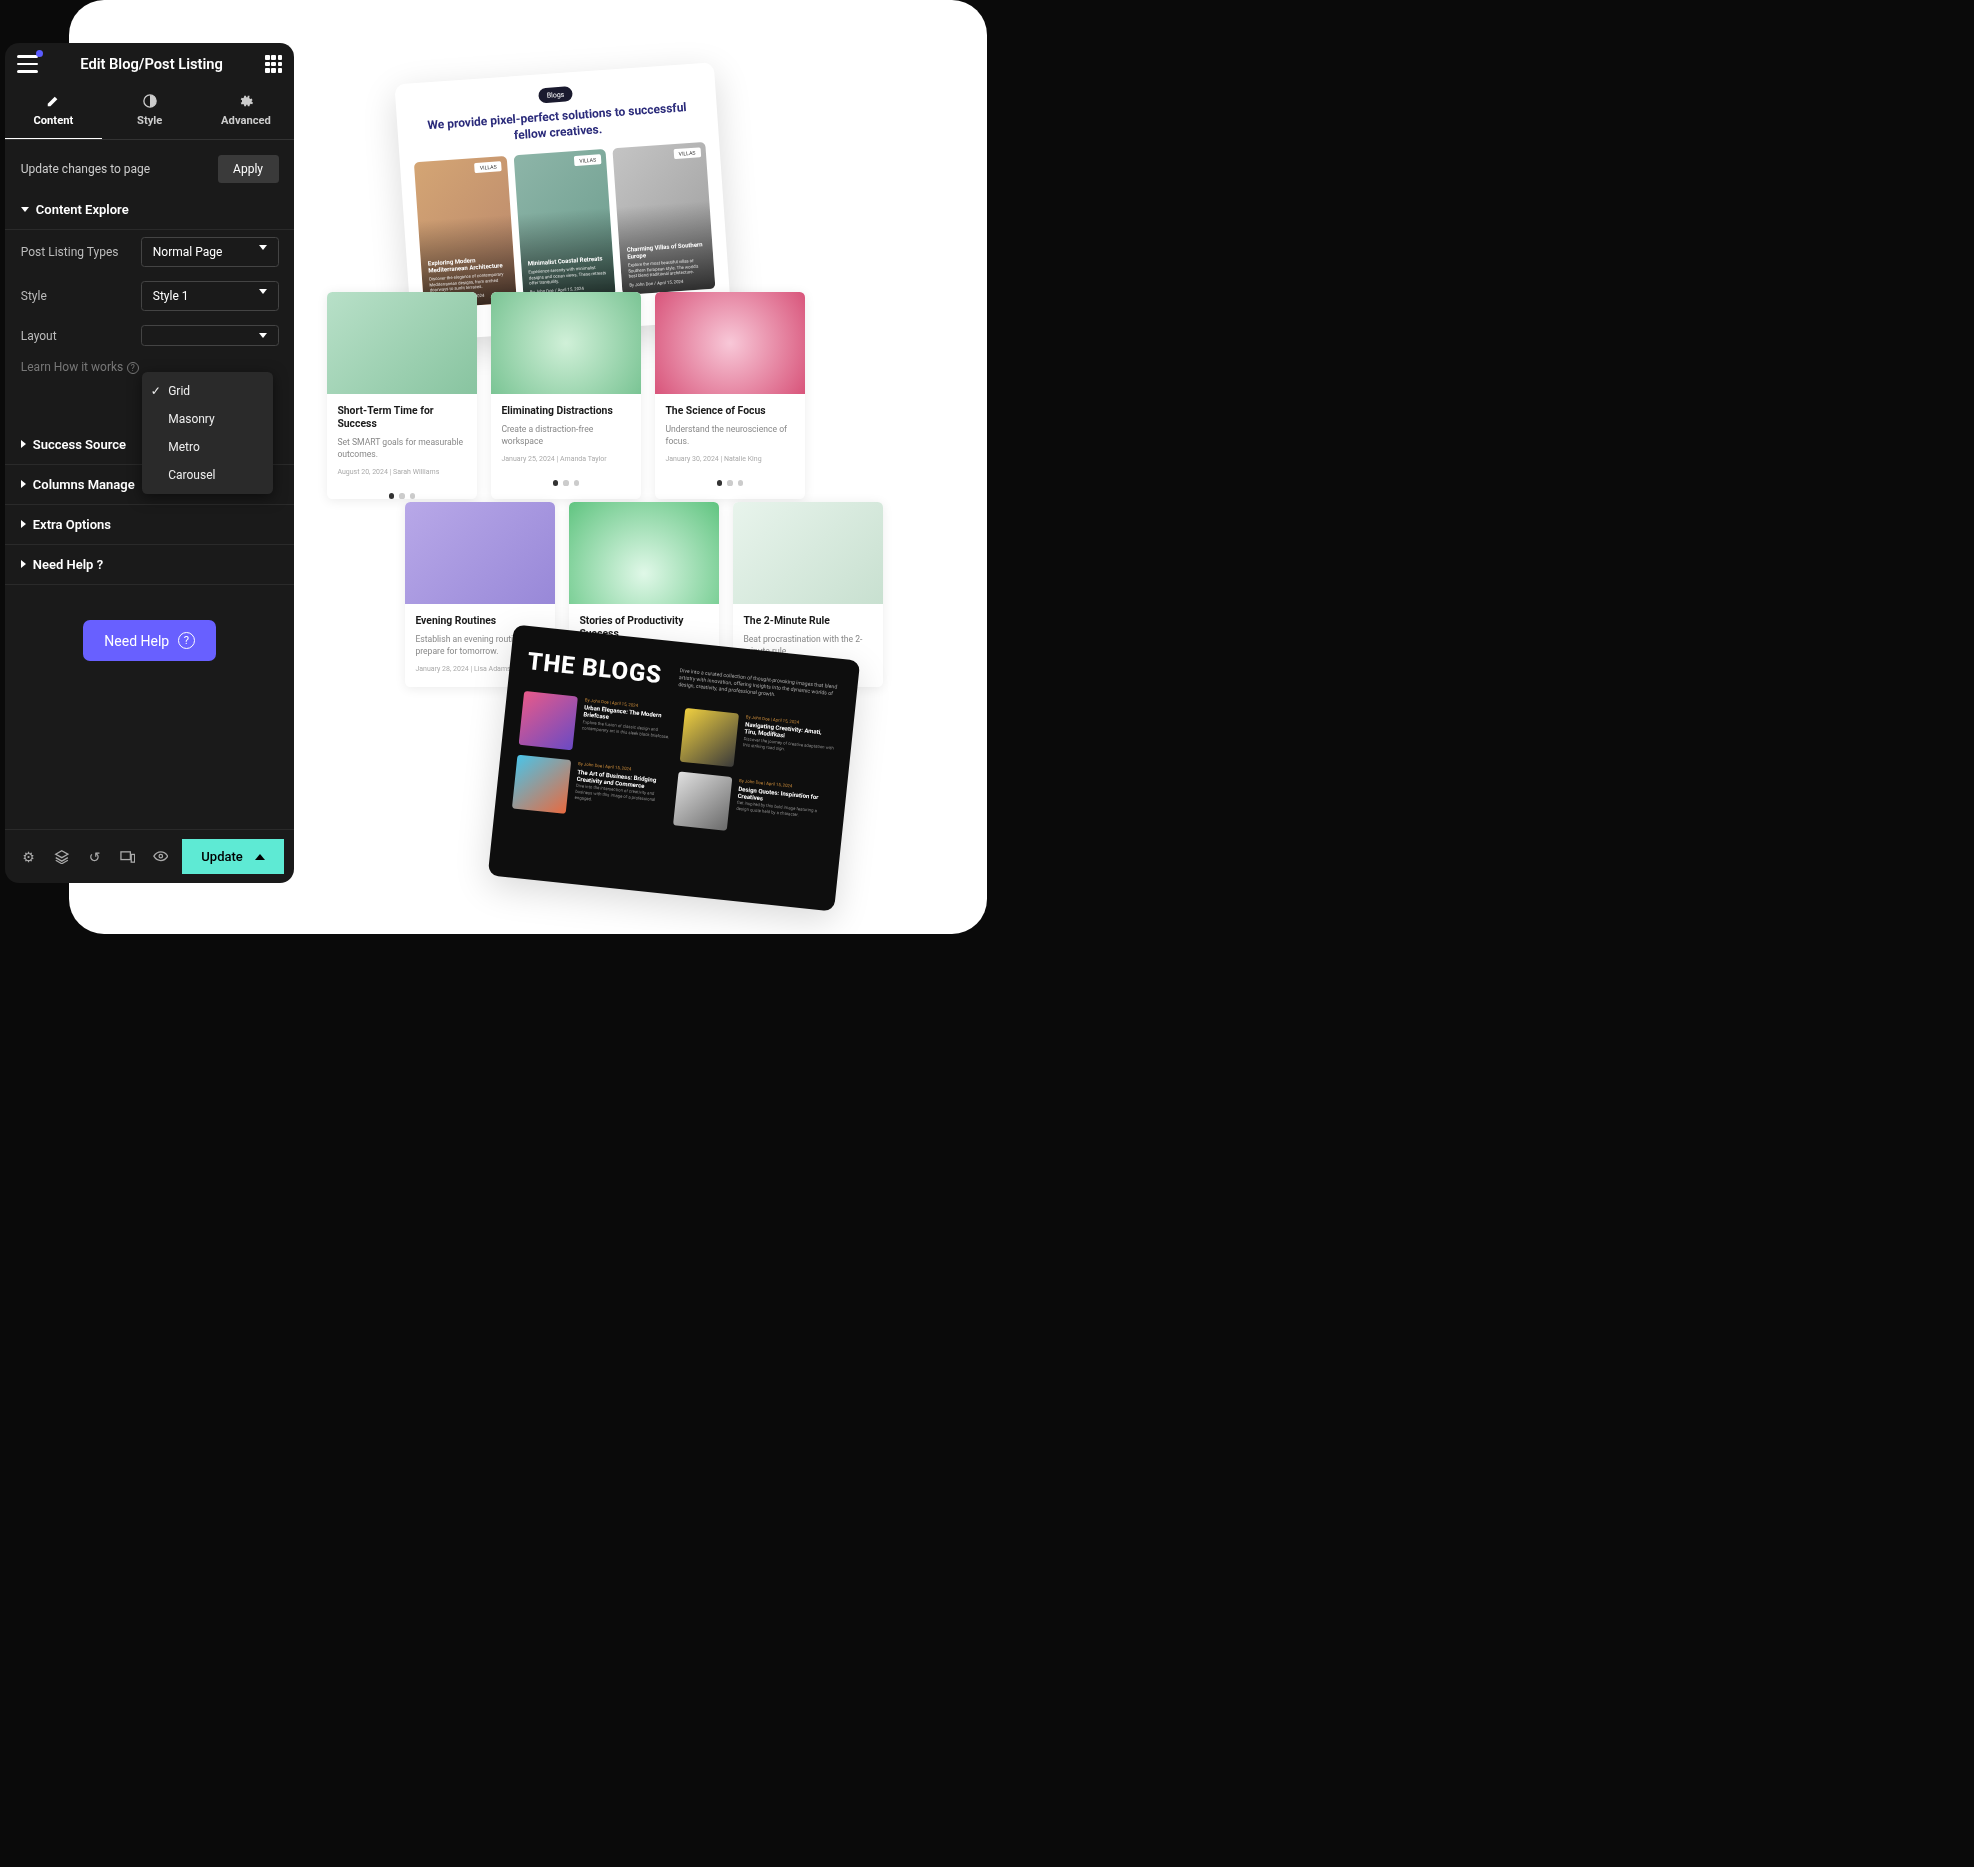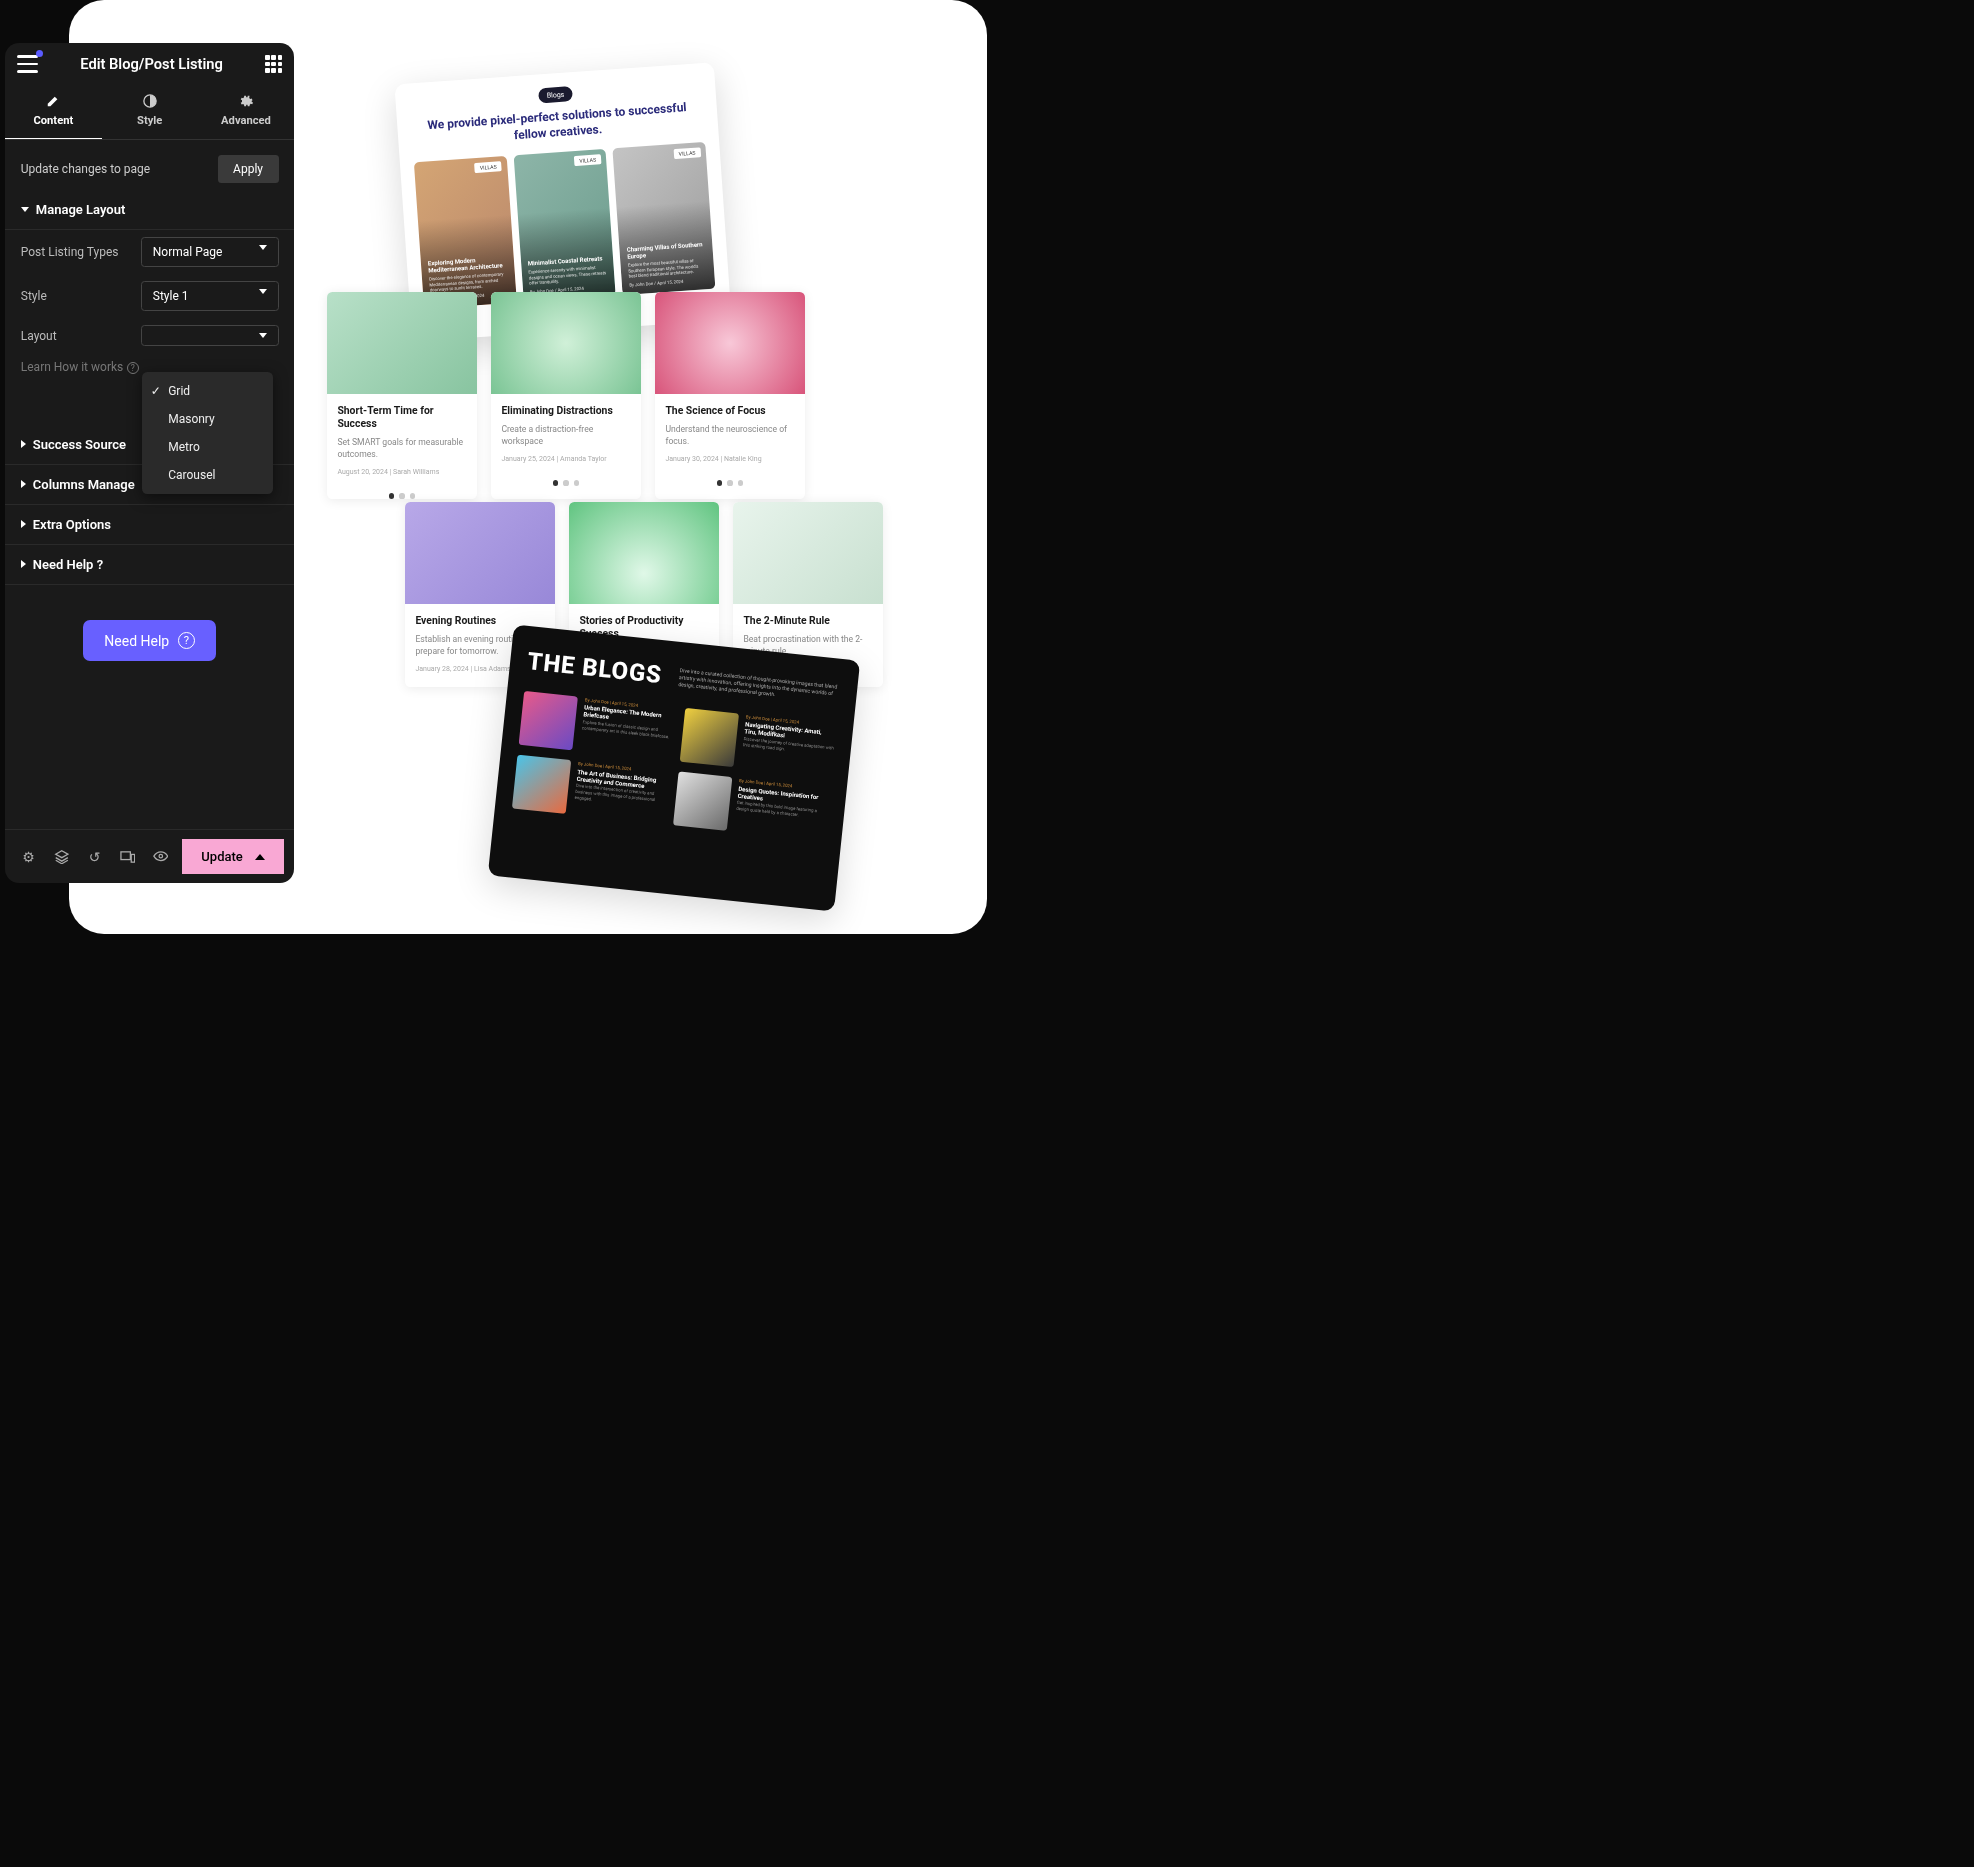--- a/index.html
+++ b/index.html
@@ -40,21 +40,21 @@
 .dropdown-item.checked::before { content: '✓'; position: absolute; left: 8.6px; }
 
 .learn-link { padding: 7px 15.6px 15.6px; font-size: 12px; color: #777; }
 .learn-link .q { display:inline-block; width:12px; height:12px; border:0.9px solid #777; border-radius:50%; font-size:8.6px; text-align:center; line-height:11.2px; margin-left:3.5px; }
 
 .help-btn { margin: 35px auto 0; background: #6860ff; color: #fff; border: none; padding: 12px 21px; border-radius: 7px; font-size: 14px; display: flex; align-items: center; gap: 8.6px; cursor: pointer; }
 .help-btn .q { width:17.3px; height:17.3px; border:1.7px solid #fff; border-radius:50%; display:flex; align-items:center; justify-content:center; font-size:11.2px; }
 
 .bottom-bar { margin-top: auto; display: flex; align-items: center; padding: 8.6px 10.4px; border-top: 0.9px solid #2a2a2a; }
 .bottom-bar .ic { width: 26px; height: 26px; display: flex; align-items: center; justify-content: center; cursor: pointer; color: #aaa; margin-right: 7px; font-size: 14px; }
-.update-btn { margin-left: auto; background: #f9a8d4; color: #000; padding: 10.4px 19px; font-size: 13px; font-weight: 500; cursor: pointer; border-radius: 0; display:flex; align-items:center; gap:12px; }
+.update-btn { margin-left: auto; background: #5eead4; color: #000; padding: 10.4px 19px; font-size: 13px; font-weight: 500; cursor: pointer; border-radius: 0; display:flex; align-items:center; gap:12px; }
 .update-btn .chev-up { width:0; height:0; border-left:5.2px solid transparent; border-right:5.2px solid transparent; border-bottom:6px solid #000; }
 
 
 .preview { position: absolute; left: 69px; top: 0; width: 918px; height: 934px; background: #fff; border-radius: 35px; z-index: -1; }
 
 
 .tilt-card { position: absolute; background: #fff; border-radius: 10.4px; box-shadow: 0 10.4px 35px rgba(0,0,0,0.15); }
 .tilt1 { left: 403px; top: 73px; width: 320px; height: 258px; transform: rotate(-4deg); padding: 14px; }
 .badge { display:block; margin: 0 auto 7px; background:#1a1a2e; color:#fff; font-size:7px; padding:3.5px 8.6px; border-radius:8.6px; width:fit-content; }
 .tilt1-title { text-align:center; color:#2a2a7a; font-size:12px; font-weight:700; line-height:1.3; }
@@ -298,21 +298,21 @@
   </div>
 
   <div class="update-row">
     <span>Update changes to page</span>
     <button class="apply-btn">Apply</button>
   </div>
 
   <div class="section">
     <div class="section-header">
         <span class="triangle down"></span>
-        <span>Manage Layout</span>
+        <span>Content Explore</span>
       </div>
   </div>
 
   <div class="field-row">
     <div class="field-label">Post Listing Types</div>
     <div class="select">
         <span>Normal Page</span>
         <span class="chev"></span>
       </div>
   </div>

